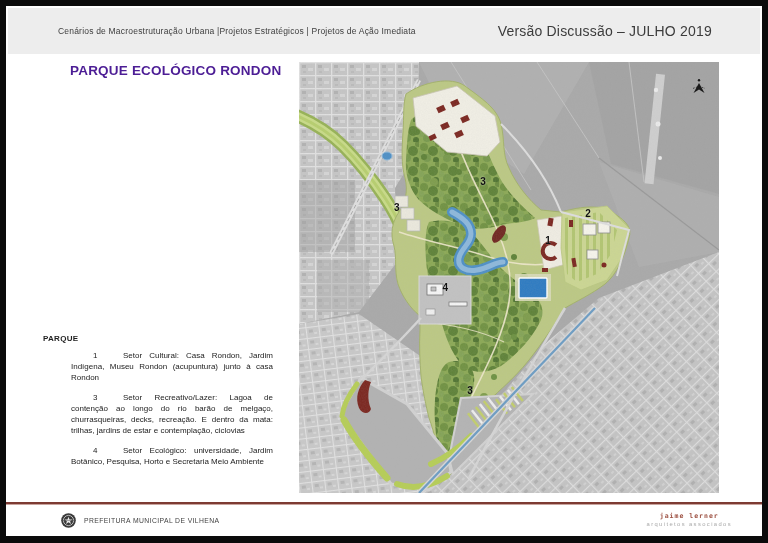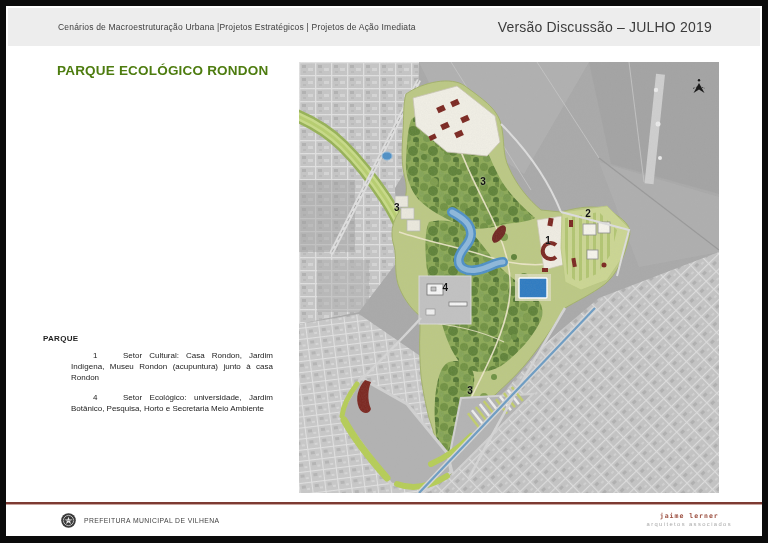--- a/index.html
+++ b/index.html
@@ -1,28 +1,28 @@
 <!DOCTYPE html>
 <html><head>
 <meta charset="utf-8">
 <style>
   * { margin:0; padding:0; box-sizing:border-box; }
   html,body { width:768px; height:543px; font-family:"Liberation Sans", sans-serif; }
   .page { position:relative; width:768px; height:543px; background:#0b0b0b; overflow:hidden; }
   .inner { position:absolute; left:6px; top:6px; right:6px; bottom:7px; background:#ffffff; }
 
   
-  .header-strip { position:absolute; left:2px; right:2px; top:2px; height:38px; background:#ededed;
+  .header-strip { position:absolute; left:2px; right:2px; top:2px; height:46px; background:#ededed;
                   display:flex; align-items:center; justify-content:space-between;
                   padding:0 48px 0 50px; }
   .header-left  { font-size:8.5px; color:#3c3c3c; letter-spacing:.2px; }
   .header-right { font-size:14px; color:#3c3c3c; letter-spacing:.2px; }
 
   
-  .page-title { position:absolute; left:51px; top:57px; font-size:13.5px; font-weight:bold; color:#4d7c0f;
+  .page-title { position:absolute; left:64px; top:57px; font-size:13.5px; font-weight:bold; color:#4c1d95;
                 letter-spacing:.2px; }
 
   
   .legend { position:absolute; left:37px; top:328px; width:230px; color:#1e1e1e; }
   .legend-heading { font-size:8px; font-weight:bold; letter-spacing:.3px; margin-bottom:7px; }
   .legend-item { font-size:8px; line-height:11px; text-align:justify; margin-bottom:9px; color:#222;margin-left:28px; }
   .lnum { display:inline-block; margin-left:22px; width:30px; font-size:8px; }
 
   
   .map-region { position:absolute; left:293px; top:56px; width:420px; height:431px; }
@@ -57,20 +57,21 @@
 
     <div class="page-title">PARQUE ECOLÓGICO RONDON</div>
 
     <div class="legend">
       <div class="legend-heading">PARQUE</div>
       <div>
 
           <p class="legend-item"><span class="lnum">1</span><span>Setor Cultural: Casa Rondon, Jardim Indígena, Museu Rondon (acupuntura) junto à casa Rondon</span></p>
 
 
+          <p class="legend-item"><span class="lnum">3</span><span>Setor Recreativo/Lazer: Lagoa de contenção ao longo do rio barão de melgaço, churrasqueiras, decks, recreação. E dentro da mata: trilhas, jardins de estar e contemplação, ciclovias</span></p>
 
           <p class="legend-item"><span class="lnum">4</span><span>Setor Ecológico: universidade, Jardim Botânico, Pesquisa, Horto e Secretaria Meio Ambiente</span></p>
         </div>
     </div>
 
     <div class="map-region">
 
       <svg class="basemap" viewBox="0 0 420 431" preserveAspectRatio="none">
         <defs>
           <pattern id="cityA" width="16" height="13" patternUnits="userSpaceOnUse">

